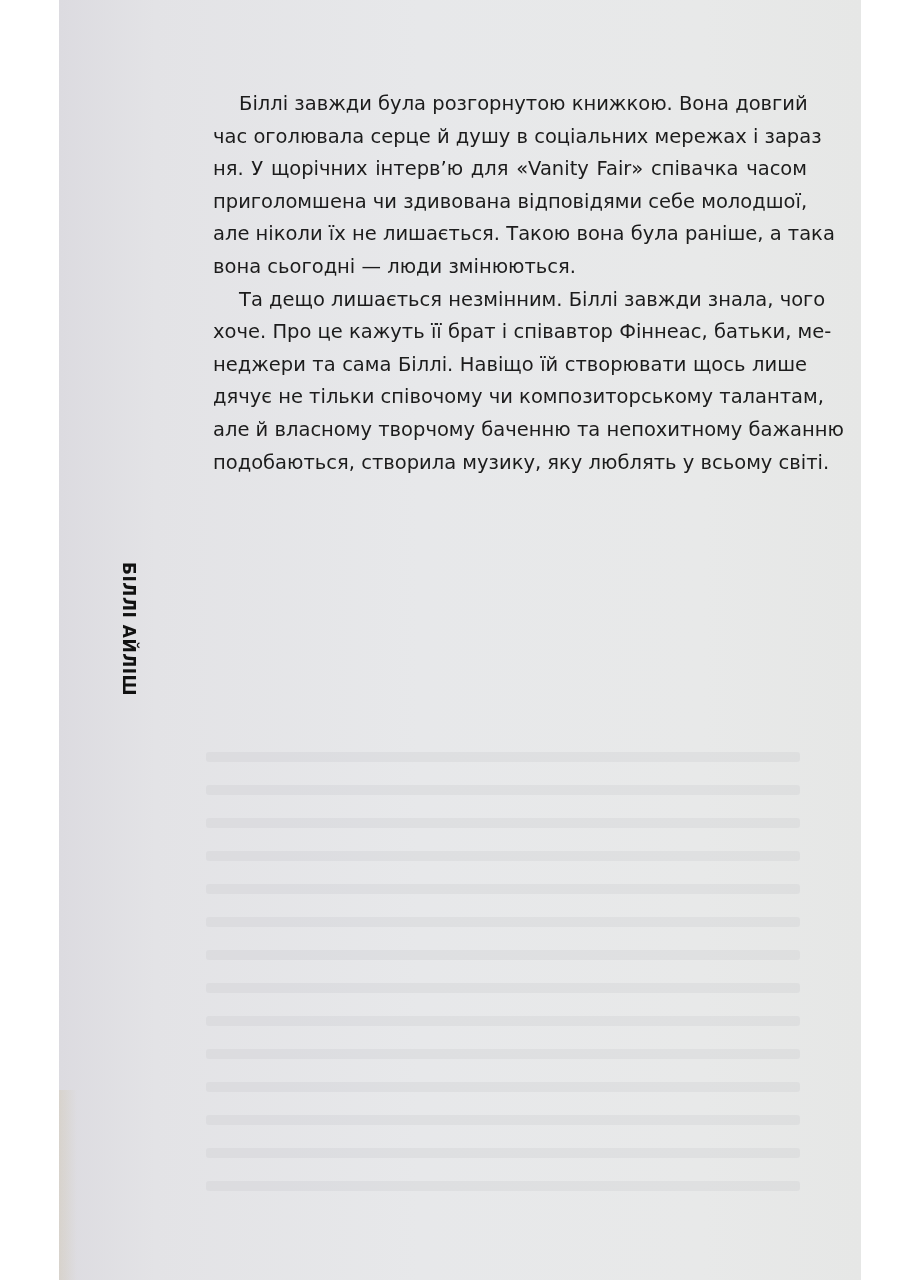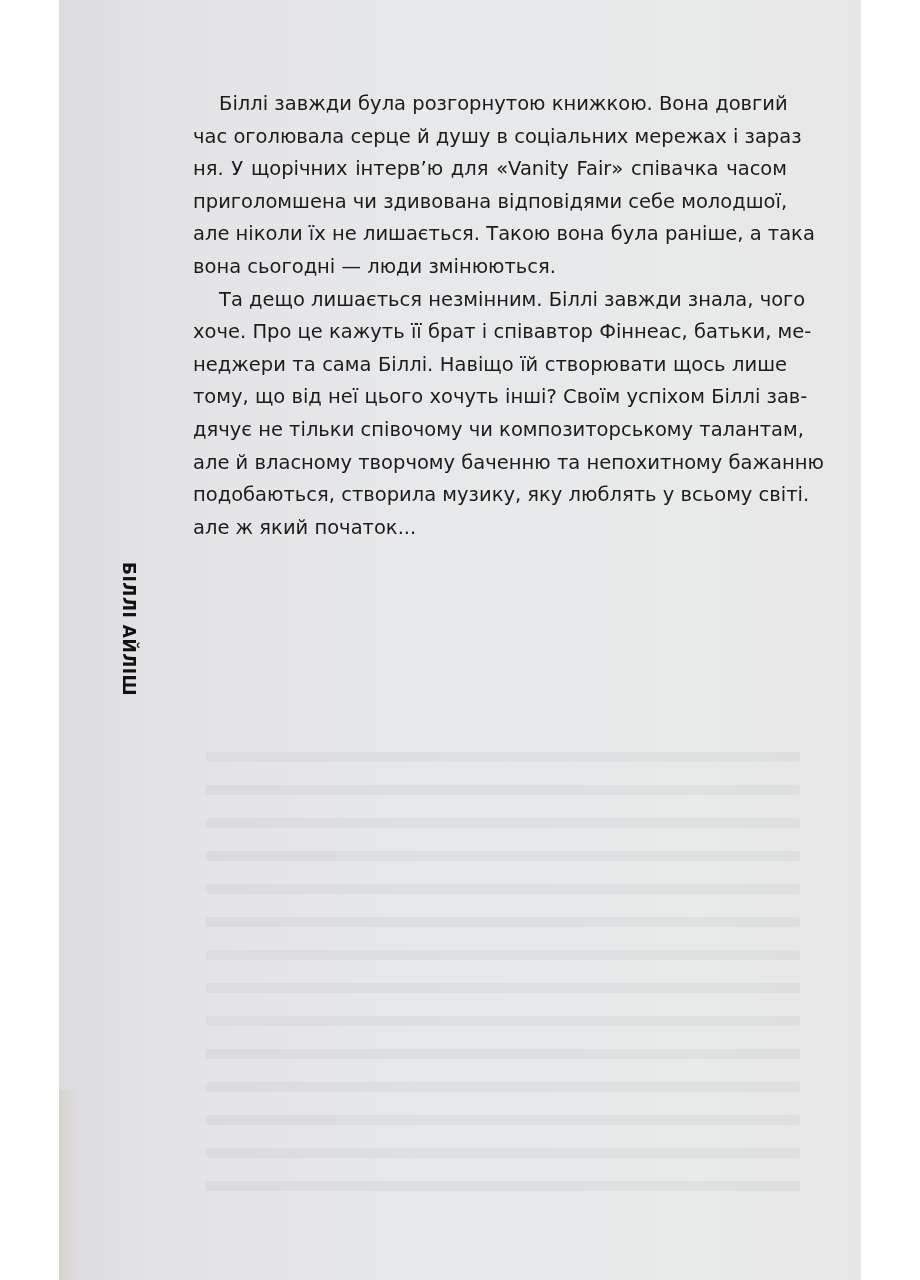--- a/index.html
+++ b/index.html
@@ -35,21 +35,21 @@
       font-family: "DejaVu Sans", sans-serif;
       font-weight: bold;
       font-size: 17px;
       letter-spacing: 0.5px;
       color: #111111;
       line-height: 20px;
       white-space: nowrap;
     }
     .body-text {
       position: absolute;
-      left: 193px;
+      left: 213px;
       top: 88px;
       width: 594px;
       font-family: "DejaVu Sans", sans-serif;
       font-size: 19.5px;
       line-height: 32.6px;
       color: #1c1c1c;
     }
     .para {
       margin: 0;
       padding: 0;
@@ -90,27 +90,25 @@
     <span class="line">час оголювала серце й душу в соціальних мережах і зараз</span>
     <span class="line">ня. У щорічних інтерв’ю для «Vanity Fair» співачка часом</span>
     <span class="line">приголомшена чи здивована відповідями себе молодшої,</span>
     <span class="line">але ніколи їх не лишається. Такою вона була раніше, а така</span>
     <span class="line last">вона сьогодні — люди змінюються.</span>
   </div>
   <div class="para">
     <span class="line indent">Та дещо лишається незмінним. Біллі завжди знала, чого</span>
     <span class="line">хоче. Про це кажуть її брат і співавтор Фіннеас, батьки, ме-</span>
     <span class="line">неджери та сама Біллі. Навіщо їй створювати щось лише</span>
-    <span class="line">тому, що від неї цього хочуть інші? Своїм успіхом Біллі зав-</span>
     <span class="line">дячує не тільки співочому чи композиторському талантам,</span>
     <span class="line">але й власному творчому баченню та непохитному бажанню</span>
   </div>
   <div class="para">
     <span class="line">подобаються, створила музику, яку люблять у всьому світі.</span>
-    <span class="line last">але ж який початок...</span>
   </div>
 </div>
 
 <div class="bleed" style="top:752px;"></div>
 <div class="bleed" style="top:785px;"></div>
 <div class="bleed" style="top:818px;"></div>
 <div class="bleed" style="top:851px;"></div>
 <div class="bleed" style="top:884px;"></div>
 <div class="bleed" style="top:917px;"></div>
 <div class="bleed" style="top:950px;"></div>

